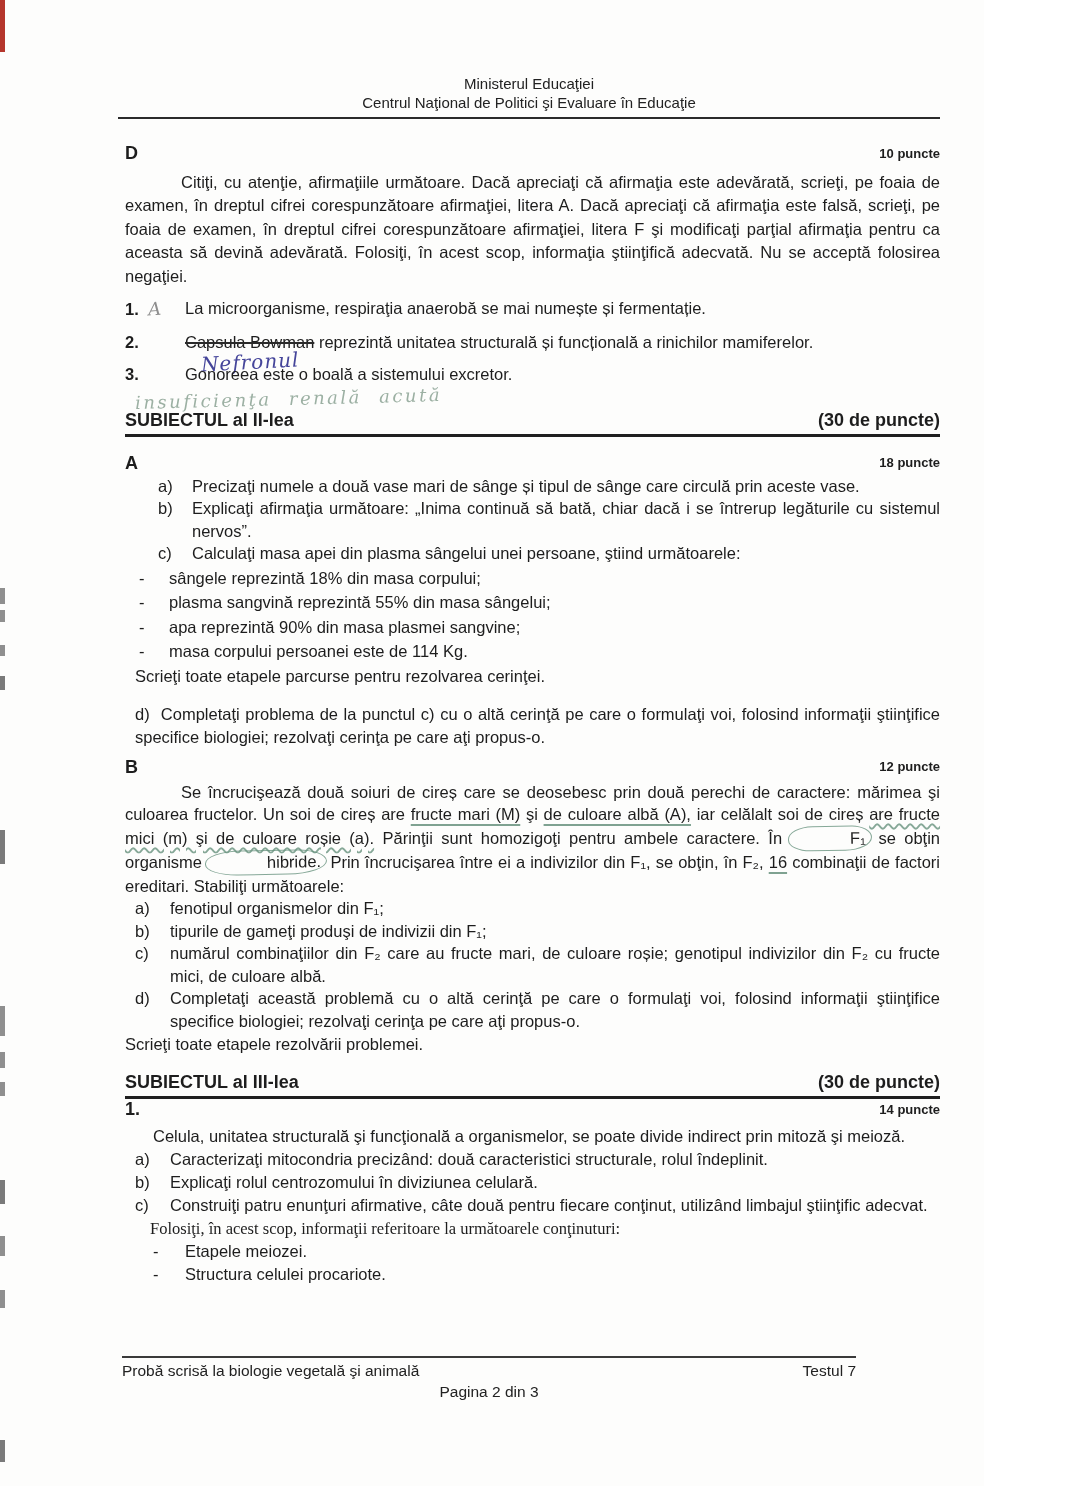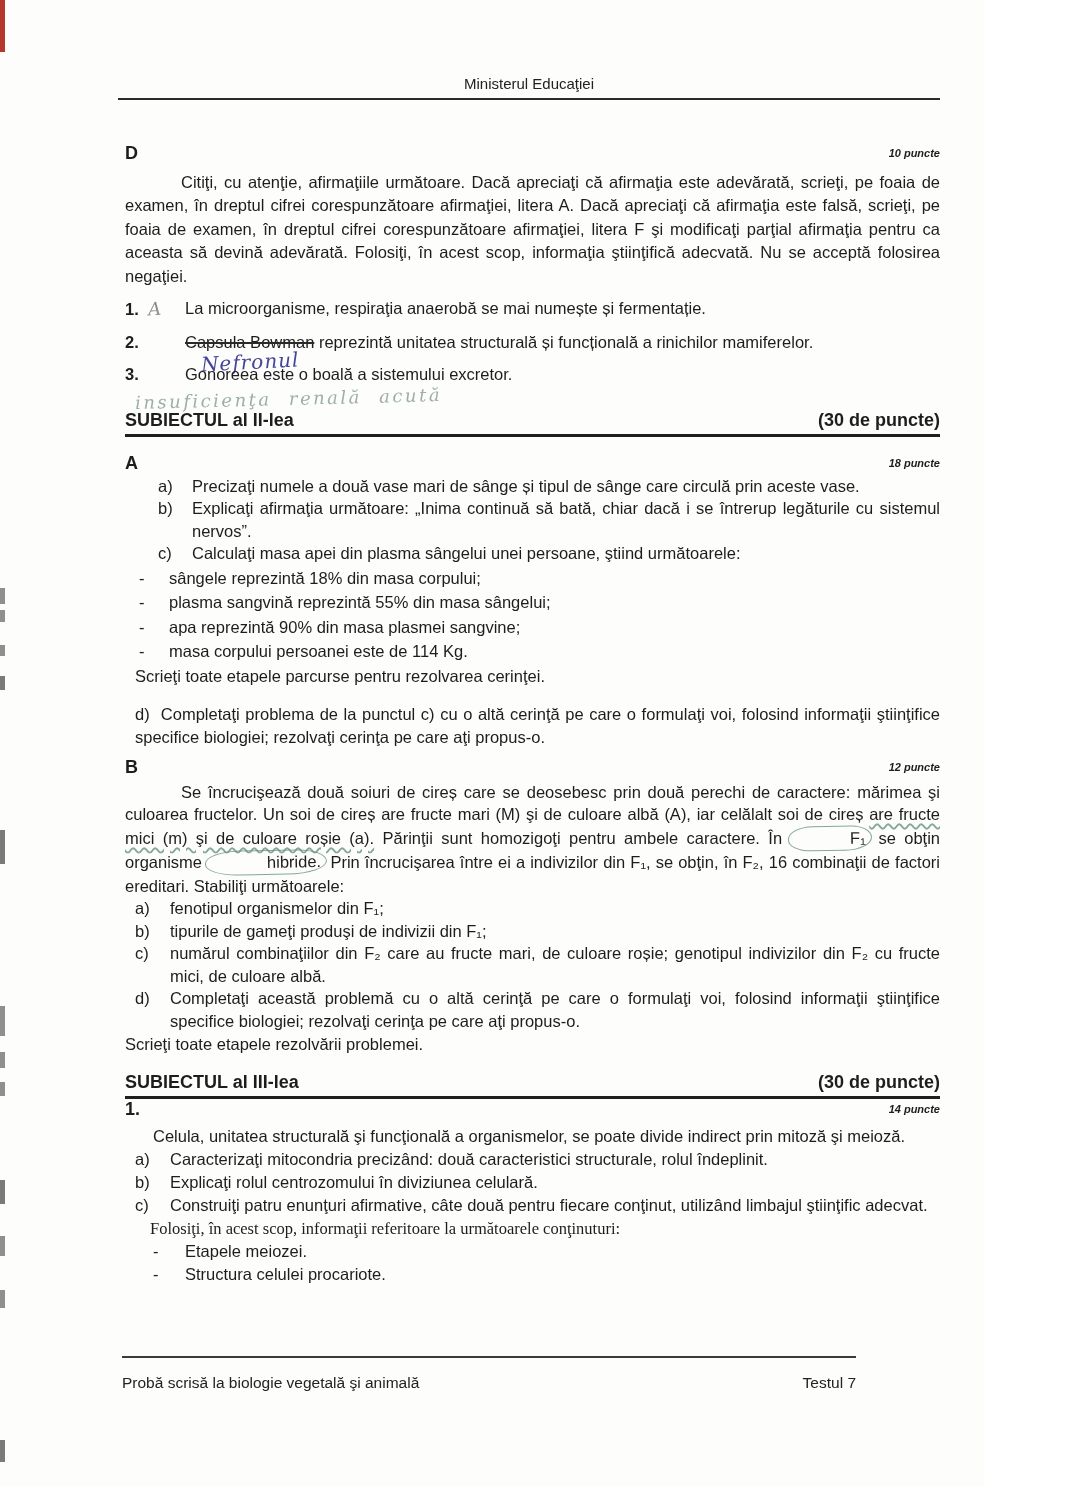--- a/index.html
+++ b/index.html
@@ -9,21 +9,21 @@
   }
   
   .doc-header{
     position:absolute;left:118px;width:822px;top:74px;text-align:center;
     font-size:15px;line-height:19px;color:#222;
     border-bottom:2px solid #2b2b2b;padding-bottom:5px;
   }
   
   .block{position:absolute;left:125px;width:815px;font-size:16.5px;}
   .sec-row{display:flex;justify-content:space-between;font-weight:bold;font-size:18px;}
-  .pts{font-weight:bold;font-size:11px;white-space:nowrap;font-style:italic;}
+  .pts{font-weight:bold;font-size:13px;white-space:nowrap;}
   .heading-row{
     display:flex;justify-content:space-between;font-weight:bold;font-size:18px;
     border-bottom:3px solid #1f1f1f;padding-bottom:3px;
   }
   p{margin:0;}
   .intro{text-align:justify;}
   .ind56{text-indent:56px;}
   .ind28{text-indent:28px;}
   .item-row{display:flex;position:relative;}
   .num{width:60px;font-weight:bold;flex:0 0 auto;}
@@ -46,21 +46,21 @@
   #sec2-b .note{margin-top:1px;}
   #sec3-head{top:1072px;}
   #sec3-1{top:1098px;line-height:23px;}
   #sec3-1 .intro{margin-top:4px;}
   #sec3-1 .marker{width:35px;margin-left:10px;}
   #sec3-1 .note{margin-left:25px;font-family:Liberation Serif, serif;}
   #sec3-1 .bullet-row .marker{width:32px;margin-left:28px;}
   
   .strike{text-decoration:line-through;text-decoration-thickness:2px;text-decoration-color:#2a2a2a;}
   .pen-underline{
-    text-decoration-style:solid;
+    text-decoration:underline;text-decoration-style:solid;
     text-decoration-color:rgba(104,146,126,.85);text-decoration-thickness:2px;text-underline-offset:4px;
   }
   .pen-wavy{
     text-decoration:underline;text-decoration-style:wavy;
     text-decoration-color:rgba(104,146,126,.8);text-decoration-thickness:1.5px;text-underline-offset:3px;
   }
   .pen-circle{
     display:inline-block;border:1.8px solid rgba(104,146,126,.8);
     border-radius:55% 45% 60% 50% / 95% 90% 100% 85%;
     padding:0 5px;margin:0 -2px;transform:rotate(-1deg);
@@ -68,21 +68,21 @@
   .hw{font-family:"DejaVu Serif",serif;font-style:italic;position:absolute;white-space:nowrap;}
   .hw-mark-a{
     position:static;display:inline-block;margin-left:9px;font-weight:normal;
     font-family:"DejaVu Serif",serif;font-style:italic;font-size:18px;color:#8e8e8e;transform:rotate(-4deg);
   }
   .hw-nefronul{left:76px;top:20px;font-size:20px;color:#45459a;letter-spacing:1px;transform:rotate(-3deg);}
   .hw-insuf{left:10px;top:24px;font-size:18px;color:#9cb0a3;letter-spacing:2.5px;word-spacing:9px;transform:rotate(-1.5deg);}
   
   .doc-footer{
     position:absolute;left:122px;right:128px;top:1356px;
-    border-top:2px solid #3a3a3a;padding-top:16px;font-size:15.5px;color:#222;
+    border-top:2px solid #3a3a3a;padding-top:4px;font-size:15.5px;color:#222;
   }
   .footer-row{display:flex;justify-content:space-between;}
   .footer-center{text-align:center;margin-top:3px;}
   
   .scan-mark{position:absolute;background:#8f8f8f;}
   .sm-red{left:0;top:0;width:5px;height:52px;background:#b5362c;}
   .sm-tr1{left:1002px;top:0;width:40px;height:4px;background:#6e6e6e;}
   .sm-tr2{left:1068px;top:0;width:10px;height:7px;background:#9a9a9a;}
   .sm-br{left:1048px;top:1474px;width:32px;height:12px;background:#141414;}
   .sm-l1{left:0;top:588px;width:5px;height:16px;}
@@ -98,20 +98,21 @@
   .sm-l11{left:0;top:1290px;width:5px;height:18px;}
   .sm-l12{left:0;top:1440px;width:5px;height:22px;background:#7a7a7a;}
 </style>
 </head>
 <body>
 
 <div class="page">
 
   <div class="doc-header">
     <div>Ministerul Educaţiei</div>
+    <div>Centrul Naţional de Politici şi Evaluare în Educaţie</div>
   </div>
 
   <div class="block" id="sec-d">
     <div class="sec-row">
       <span>D</span>
       <span class="pts">10 puncte</span>
     </div>
     <p class="intro ind56" style="margin-top:5px">Citiţi, cu atenţie, afirmaţiile următoare. Dacă apreciaţi că afirmaţia este adevărată, scrieţi, pe foaia de examen, în dreptul cifrei corespunzătoare afirmaţiei, litera A. Dacă apreciaţi că afirmaţia este falsă, scrieţi, pe foaia de examen, în dreptul cifrei corespunzătoare afirmaţiei, litera F şi modificaţi parţial afirmaţia pentru ca aceasta să devină adevărată. Folosiţi, în acest scop, informaţia ştiinţifică adecvată. Nu se acceptă folosirea negaţiei.</p>
 
     <div class="item-row d-item">
@@ -242,20 +243,21 @@
       <span class="marker">-</span>
       <span class="itext">Structura celulei procariote.</span>
     </div>
   </div>
 
   <div class="doc-footer">
     <div class="footer-row">
       <span>Probă scrisă la biologie vegetală şi animală</span>
       <span>Testul 7</span>
     </div>
+    <div class="footer-center">Pagina 2 din 3</div>
   </div>
 
   <div class="scan-mark sm-red"></div>
   <div class="scan-mark sm-tr1"></div>
   <div class="scan-mark sm-tr2"></div>
   <div class="scan-mark sm-br"></div>
   <div class="scan-mark sm-l1"></div>
   <div class="scan-mark sm-l2"></div>
   <div class="scan-mark sm-l3"></div>
   <div class="scan-mark sm-l4"></div>

